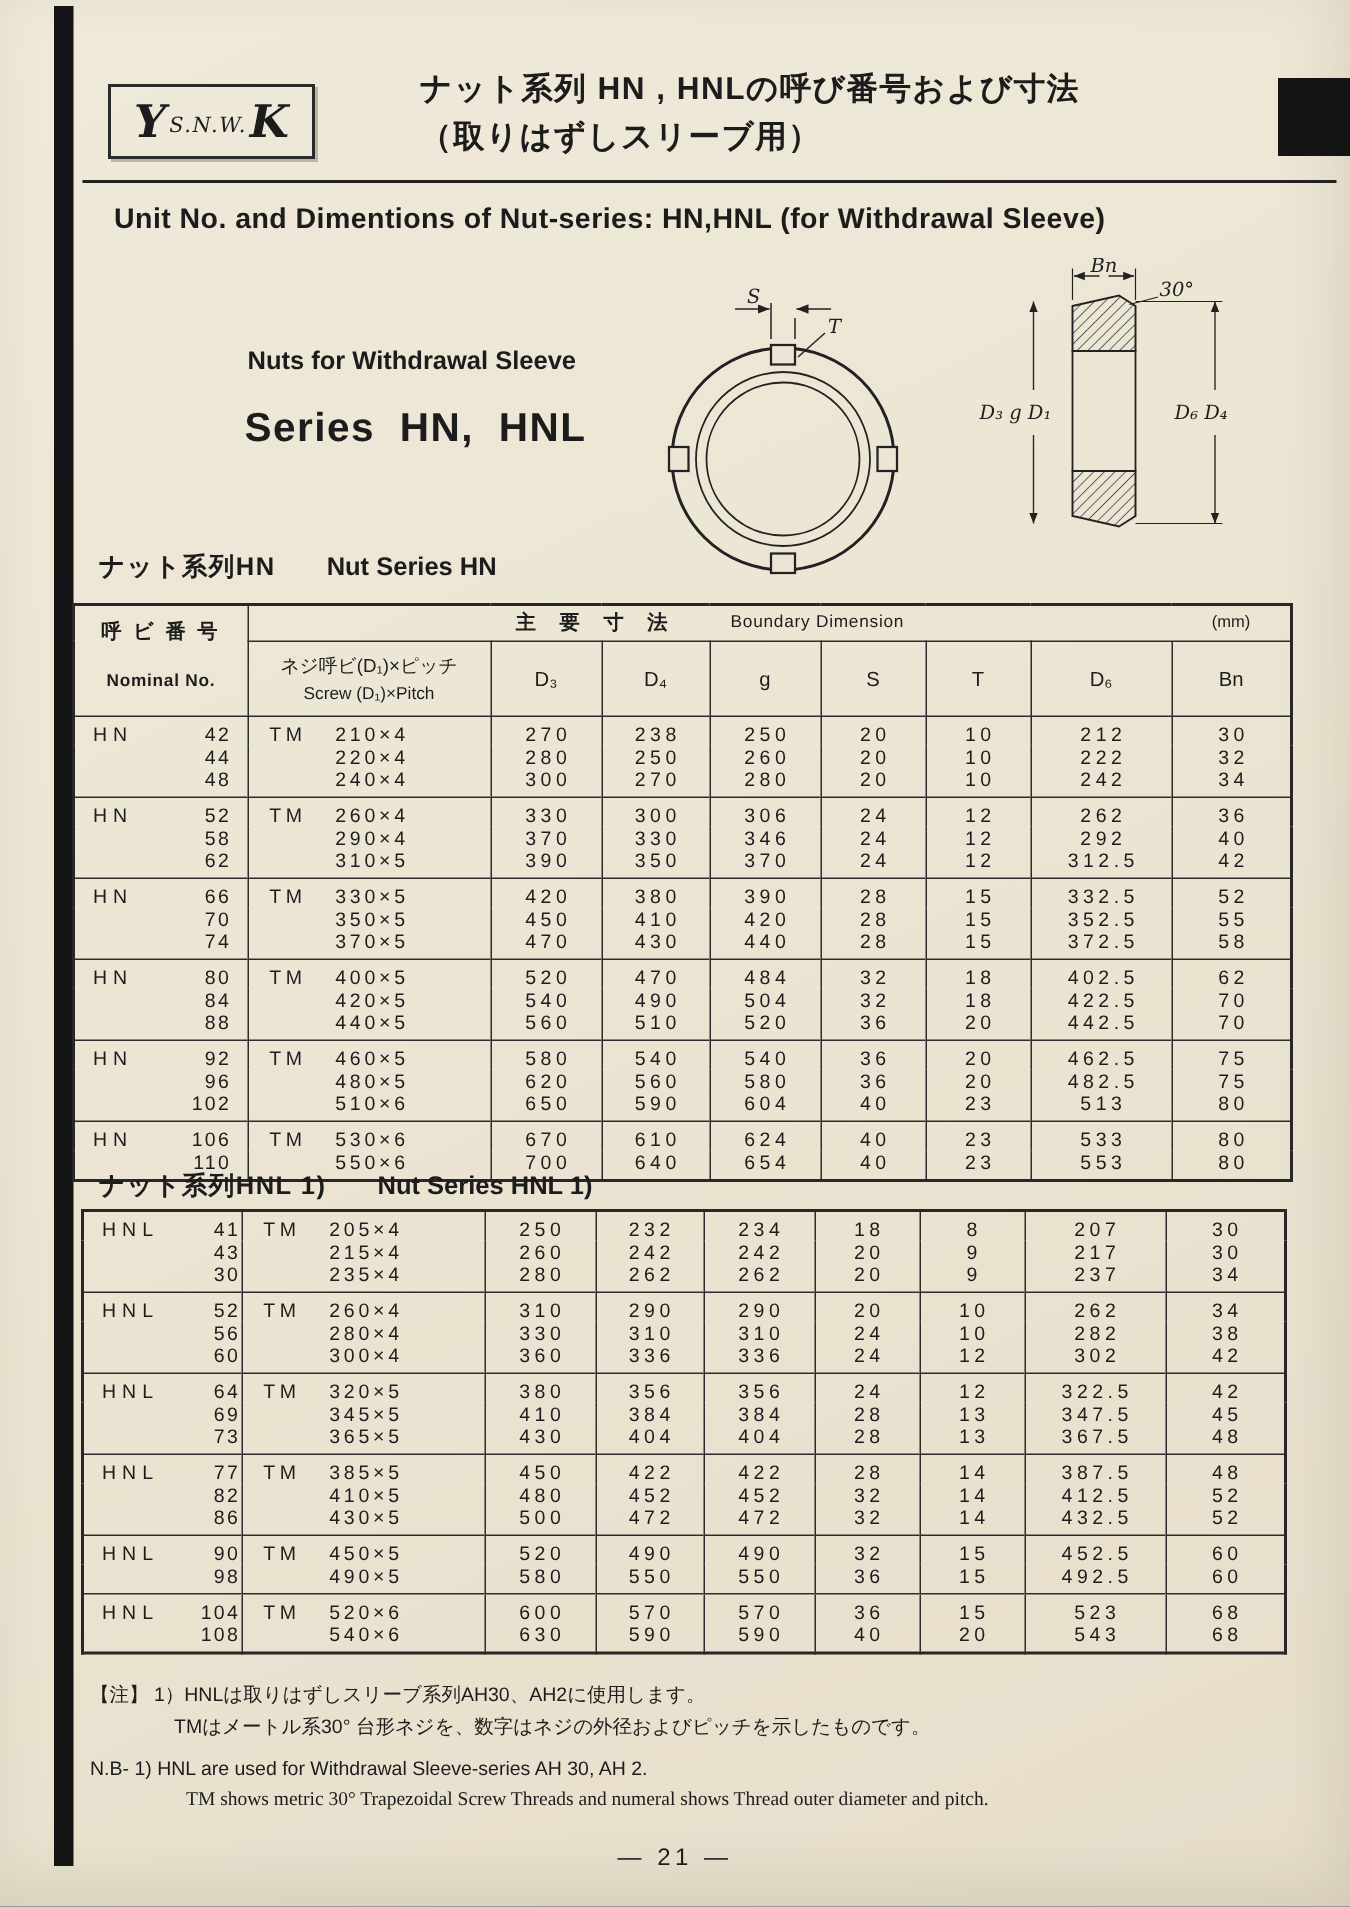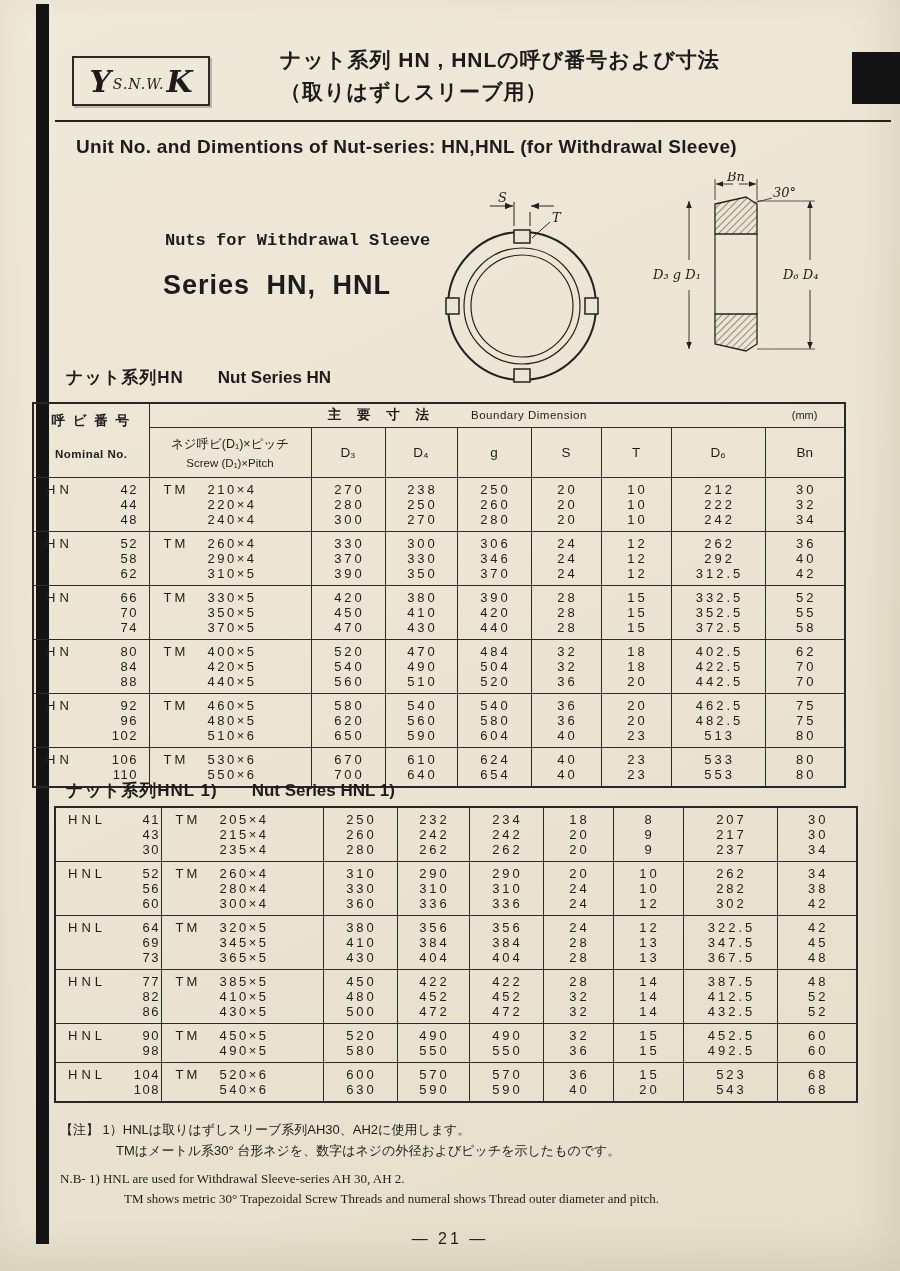--- a/index.html
+++ b/index.html
@@ -22,38 +22,38 @@
     font-family:"DejaVu Serif","Liberation Serif",serif; font-style:italic; }
   .lg-big { font-size:30px; font-weight:bold; }
   .lg-small { font-size:14px; letter-spacing:1px; margin:6px 2px 0 2px; }
   .jp-title { position:absolute; left:280px; top:44px; font-size:21px; font-weight:bold;
     line-height:1.5; letter-spacing:1px; }
   .head-rule { position:absolute; left:55px; top:120px; width:836px; height:0; border-top:2px solid #222; }
   .en-title { position:absolute; left:76px; top:136px; font-size:19px; font-weight:bold; letter-spacing:0.3px; }
 
   
   .subtitle-jp { position:absolute; left:165px; top:196px; font-size:19px; font-weight:bold; letter-spacing:2px; }
-  .subtitle-en { position:absolute; left:165px; top:231px; font-size:17px; font-weight:bold;font-family:Liberation Mono, monospace; }
+  .subtitle-en { position:absolute; left:165px; top:231px; font-size:17px; font-weight:bold; }
   .series-label { position:absolute; left:163px; top:270px; font-size:27px; font-weight:bold; word-spacing:8px; letter-spacing:1px; }
 
   
   .front-view { position:absolute; left:430px; top:190px; }
   .section-view { position:absolute; left:645px; top:172px; }
   .dlabel { font-family:"DejaVu Serif","Liberation Serif",serif; font-style:italic; font-size:13px; fill:#1d1d1d; }
 
   
   .table-title { position:absolute; display:flex; gap:34px; align-items:baseline; }
   .t1-title { left:66px; top:366px; }
   .t2-title { left:66px; top:779px; }
   .tt-jp { font-size:17px; font-weight:bold; letter-spacing:1px; }
   .tt-en { font-size:17px; font-weight:bold; }
 
   
   .tbl-wrap { position:absolute; }
-  .t1-wrap { left:32px; top:402px; }
+  .t1-wrap { left:48px; top:402px; }
   .t2-wrap { left:54px; top:806px; }
   table.dim-table { border-collapse:collapse; table-layout:fixed; font-size:13px; color:#1d1d1d; border:2px solid #272727; }
   .t1-wrap table { width:812px; }
   .t2-wrap table { width:802px; }
   .dim-table th { border:1px solid #2c2c2c; font-weight:normal; }
   .dim-table td { border-left:1px solid #2c2c2c; border-right:1px solid #2c2c2c; line-height:15px; vertical-align:middle; }
   .dim-table tr.group-start td { border-top:1px solid #2c2c2c; padding-top:4px; }
   .dim-table tbody tr:first-child td { border-top:none; }
   .dim-table tr.group-end td { padding-bottom:4px; }
   .hrow1 th { height:24px; }
@@ -74,21 +74,21 @@
   .pfx { display:inline-block; width:50px; letter-spacing:4px; }
   .nno { display:inline-block; width:42px; text-align:right; letter-spacing:1.5px; }
   .c-screw { text-align:left; padding-left:14px; white-space:nowrap; }
   .pfx2 { display:inline-block; width:44px; letter-spacing:3px; }
   .sval { letter-spacing:2.5px; }
   .c-num { text-align:center; letter-spacing:3px; padding-left:3px; }
 
   
   .notes { position:absolute; left:60px; top:1120px; font-size:13px; line-height:1.6; }
   .note-jp2 { margin-left:56px; }
-  .note-en1 { margin-top:7px; font-family:Liberation Serif, serif; }
+  .note-en1 { margin-top:7px; font-family:Liberation Sans, sans-serif; }
   .note-en2 { margin-left:64px; font-family:"Liberation Serif","DejaVu Serif",serif; }
 
   .page-number { position:absolute; left:0; top:1230px; width:100%; text-align:center;
     font-size:16px; letter-spacing:3px; }
 </style>
 </head>
 <body>
 
 <div class="page">
 

